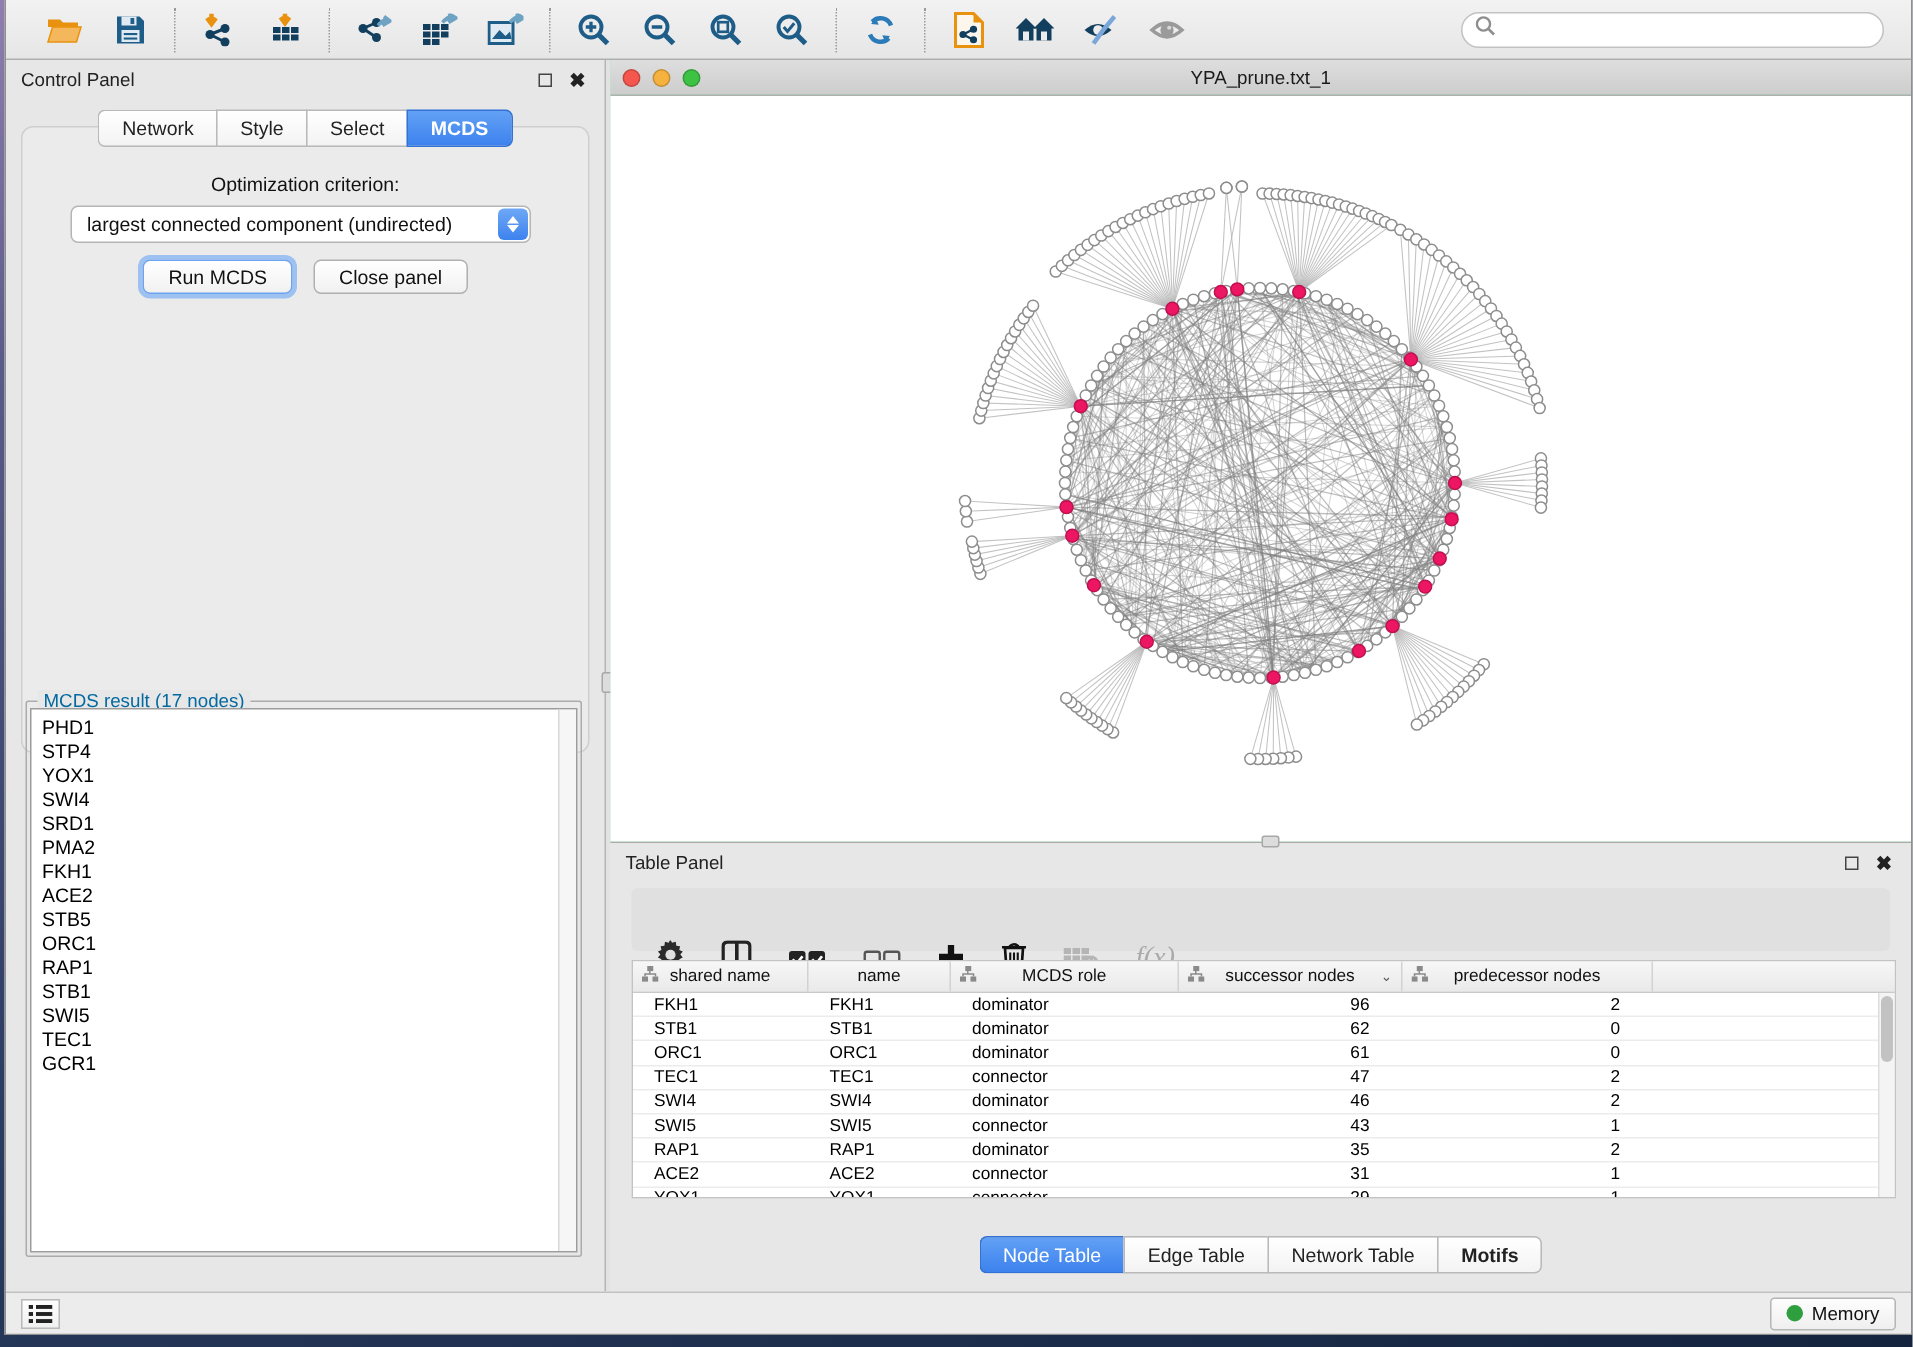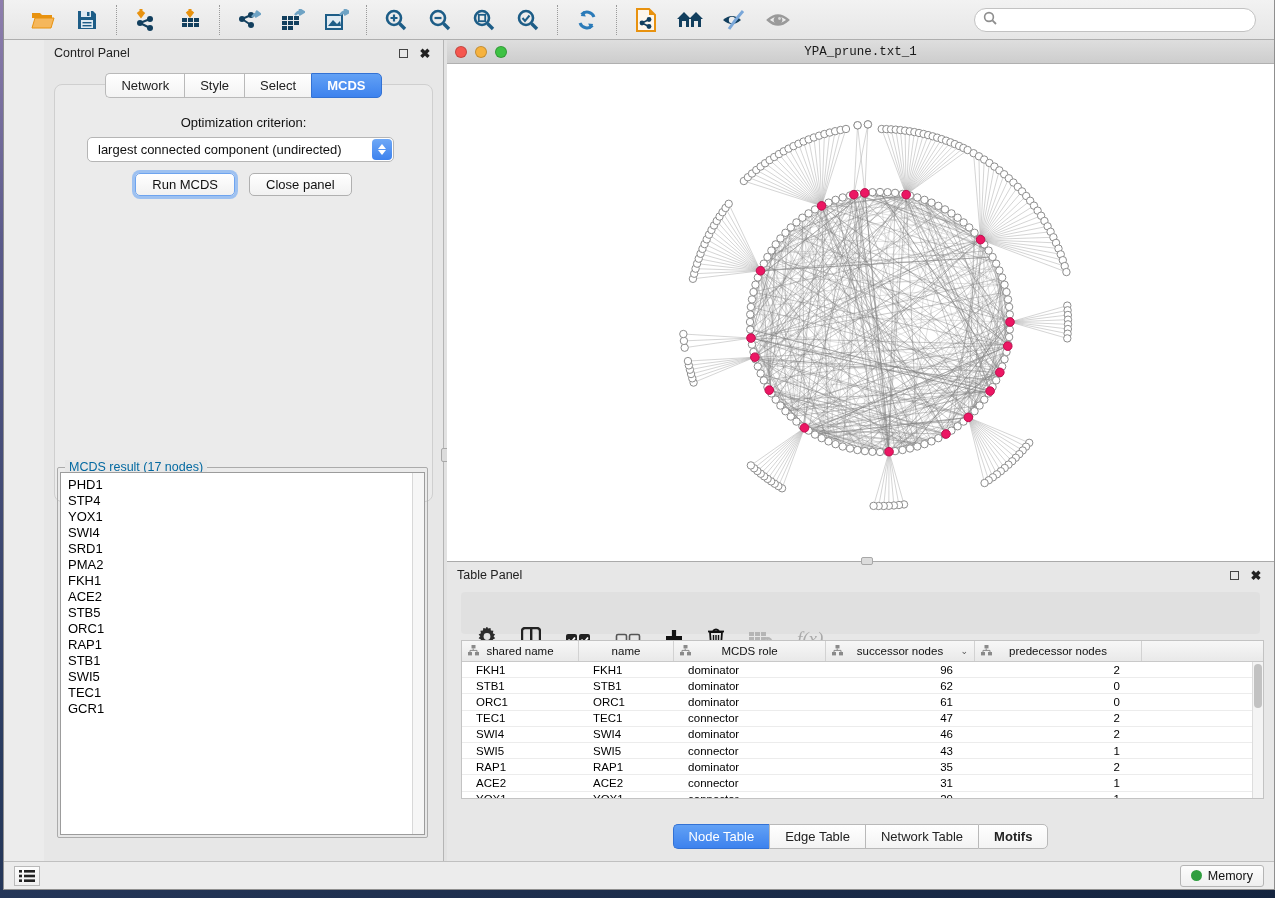--- a/index.html
+++ b/index.html
@@ -16,21 +16,21 @@
   .tb-group { display:flex; align-items:center; gap:14px; padding:0 14px; }
   .tb-sep { width:1px; height:30px; border-left:1px dotted #9a9a9a; }
   .tb-btn { width:30px; height:30px; border:none; background:transparent; display:flex; align-items:center; justify-content:center; cursor:default; }
   .tb-btn svg { display:block; }
   #toolbar-spacer { flex:1; }
   #search-box { width:282px; height:24px; background:#fff; border:1px solid #c2c2c2; border-radius:12px;
     display:flex; align-items:center; padding:0 8px; margin-right:8px; }
   #search-box input { border:none; outline:none; flex:1; font-size:12px; background:transparent; margin-left:5px; }
 
   
-  #content { position:absolute; left:0; top:40px; right:0; bottom:28px; display:flex;padding-left:40px; }
+  #content { position:absolute; left:0; top:40px; right:0; bottom:28px; display:flex; }
   #control-panel { width:400px; background:#e7e7e7; position:relative; border-right:1px solid #b5b5b5; }
   #v-splitter { width:3px; background:#e2e2e2; position:relative; }
   #v-splitter .grip { position:absolute; left:-3px; top:408px; width:9px; height:14px; background:#dcdcdc; border:1px solid #a8a8a8; border-radius:2px; }
   #right-col { flex:1; display:flex; flex-direction:column; position:relative; }
 
   
   .panel-header { height:26px; display:flex; align-items:center; padding:0 10px; font-size:12.5px; color:#222; }
   .panel-header .ph-title { flex:1; }
   .ph-btn { width:16px; height:16px; border:none; background:transparent; font-size:11px; color:#333; display:flex; align-items:center; justify-content:center; margin-left:6px; cursor:default; }
   .float-glyph { width:9px; height:9px; border:1.5px solid #444; display:inline-block; }
@@ -57,21 +57,21 @@
   .mac-btn.focused { box-shadow:0 0 0 3px rgba(105,165,245,.6); border-color:#6ea4ef; }
 
   #mcds-group { position:absolute; left:13px; right:15px; top:427px; bottom:23px; border:1px solid #ababab; border-radius:2px; }
   #mcds-group-label { position:absolute; top:-8px; left:7px; background:#e7e7e7; padding:0 4px; font-size:12.5px; color:#0369a1; }
   #mcds-list { position:absolute; left:2px; right:2px; top:4px; bottom:2px; background:#fff; border:1px solid #9c9c9c; overflow:hidden; }
   #mcds-list ul { list-style:none; padding:4px 0 0 7px; }
   #mcds-list li { font-size:13px; line-height:16px; color:#000; }
   #mcds-scroll { position:absolute; right:0; top:0; bottom:0; width:12px; background:#f6f6f6; border-left:1px solid #d8d8d8; }
 
   
-  #network-view { height:522px; position:relative; background:#86efac; border-bottom:1px solid #aaa;font-family:Liberation Mono, monospace; }
+  #network-view { height:522px; position:relative; background:#86efac; border-bottom:1px solid #aaa; }
   #net-titlebar { height:24px; background:linear-gradient(#dedede,#cdcdcd); border-bottom:1px solid #b0b0b0;
     display:flex; align-items:center; padding:0 8px; position:relative; }
   .traffic { width:12px; height:12px; border-radius:50%; margin-right:8px; border:1px solid rgba(0,0,0,.2); cursor:default; }
   #net-title { position:absolute; left:0; right:0; text-align:center; font-size:12.5px; color:#1a1a1a; }
   #net-canvas { position:absolute; left:0; top:24px; right:0; bottom:0; background:#fff; }
   #net-canvas svg { display:block; }
 
   
   #table-panel { flex:1; background:#e7e7e7; position:relative; }
   #tp-splitter-grip { position:absolute; top:-5px; left:50%; width:12px; height:8px; background:#dcdcdc; border:1px solid #a8a8a8; border-radius:2px; }

